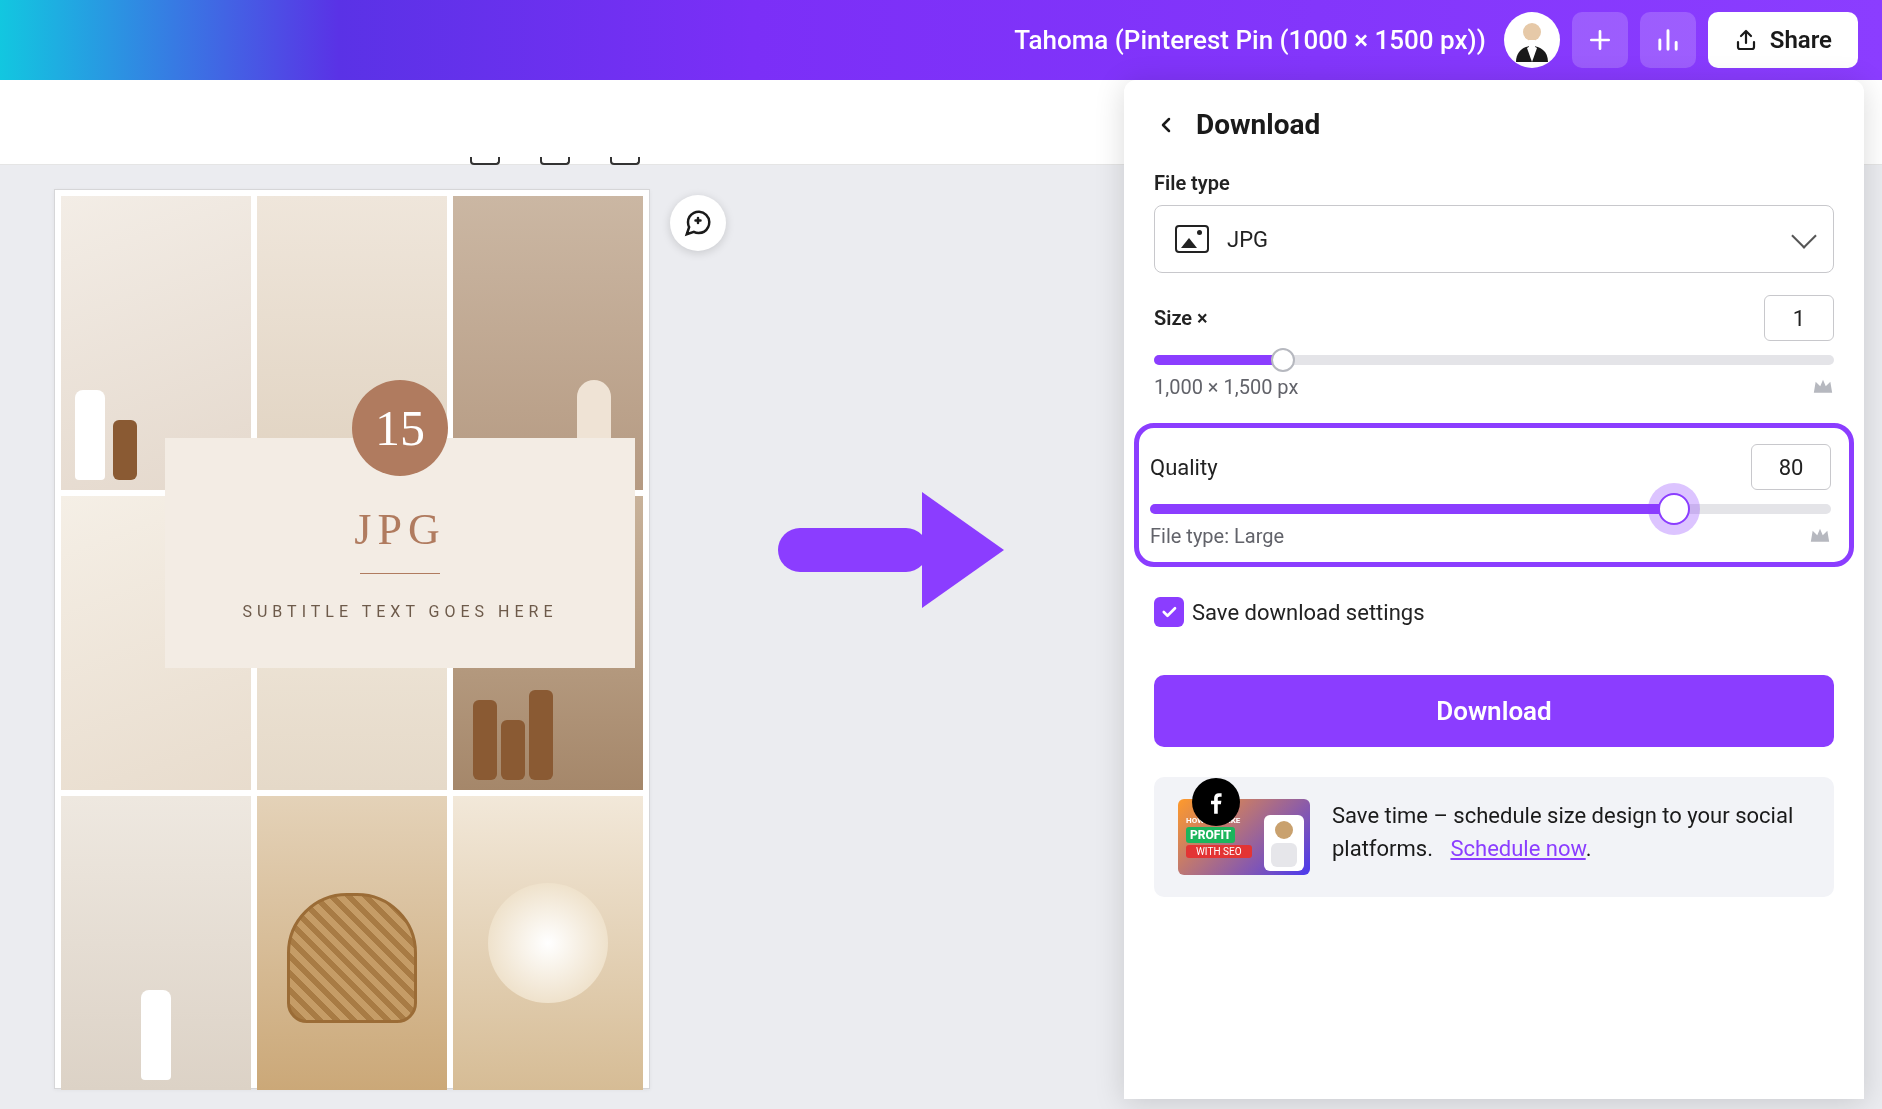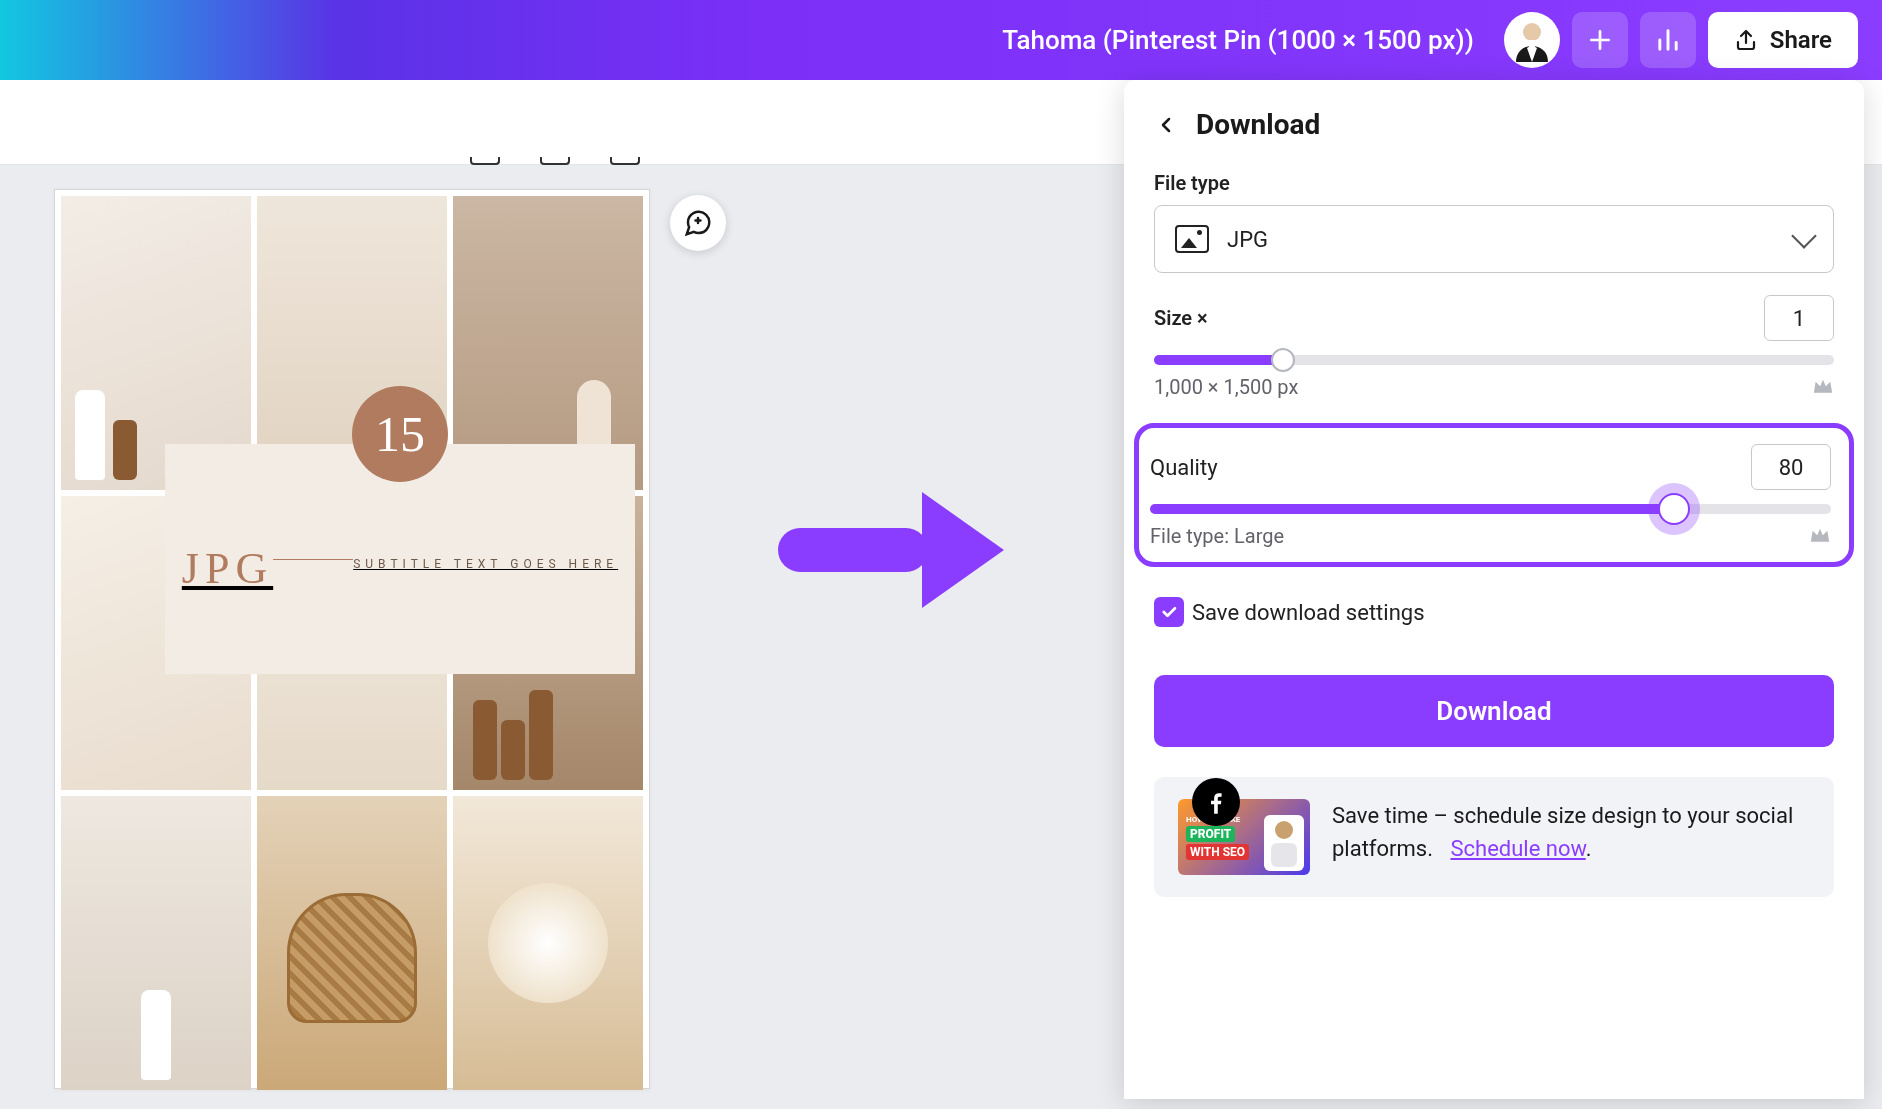--- a/index.html
+++ b/index.html
@@ -8,21 +8,21 @@
 .header {
   height: 80px;
   background: linear-gradient(90deg, #12c7e0 0%, #5a32e6 18%, #7b2ff7 40%, #8b3dff 100%);
   display: flex;
   align-items: center;
   justify-content: flex-end;
   padding: 0 24px;
   gap: 12px;
   color: #fff;
 }
-.header-title { font-size: 26px; font-weight: 500; margin-right: 18px; }
+.header-title { font-size: 26px; font-weight: 500; margin-right: 6px; }
 .avatar {
   width: 56px; height: 56px; border-radius: 50%; background: #fff;
   display: flex; align-items: center; justify-content: center; position: relative;
 }
 .avatar svg { width: 44px; height: 44px; }
 .header-btn {
   width: 56px; height: 56px; border-radius: 10px; display: flex; align-items: center; justify-content: center;
   color: #fff;
 }
 .header-btn.plus { background: rgba(255,255,255,0.18); }
@@ -62,32 +62,32 @@
 
 
 .bottle { position:absolute; bottom:10px; left:14px; width:30px; height:90px; background:#fff; border-radius:8px 8px 4px 4px; }
 .amber  { background:#8a5a33; width:24px; height:60px; border-radius:6px; position:absolute; bottom:10px; left:52px; }
 .vase   { position:absolute; bottom:20px; right:32px; width:34px; height:90px; background:#efe3d5; border-radius:20px; }
 .candle { position:absolute; left:50%; top:50%; transform:translate(-50%,-50%); width:120px; height:120px; border-radius:60px; background:radial-gradient(circle,#fff 0%,#efe2cc 70%); }
 .basket { position:absolute; left:50%; top:55%; transform:translate(-50%,-50%); width:130px; height:130px; border-radius:60px 60px 20px 20px;
   background: repeating-linear-gradient(45deg,#c59c66 0 6px,#a87b44 6px 12px); border:3px solid #9b6c36;}
 
 .overlay-card {
-  position: absolute; left: 110px; top: 254px; width: 470px; height: 230px;
-  background: #f3ece4; display: flex; flex-direction: row; align-items: center; justify-content: center; text-decoration: underline;
+  position: absolute; left: 110px; top: 248px; width: 470px; height: 230px;
+  background: #f3ece4; display: flex; flex-direction: column; align-items: center; justify-content: center;
 }
 .badge {
   position: absolute; top: -58px; left: 50%; transform: translateX(-50%);
   width: 96px; height: 96px; border-radius: 50%; background: #b07b5f;
   display: flex; align-items: center; justify-content: center;
   color: #fff; font-size: 50px; font-family: Georgia, serif;
 }
 .overlay-title { font-family: Georgia, serif; color:#b07b5f; font-size:44px; letter-spacing:6px; margin-top:18px; }
 .overlay-divider { width: 80px; height:1px; background:#b07b5f; margin:18px 0; }
-.overlay-sub { color:#6d5a4a; font-size:12px; letter-spacing:5px;margin-top:10px; }
+.overlay-sub { color:#6d5a4a; font-size:16px; letter-spacing:5px;margin-top:10px; }
 
 .comment-fab {
   position:absolute; left: 670px; top: 30px; width:56px; height:56px; border-radius:50%;
   background:#fff; box-shadow:0 2px 10px rgba(0,0,0,0.15);
   display:flex; align-items:center; justify-content:center;
 }
 .comment-fab svg { width:30px; height:30px; }
 
 .arrow {
   position:absolute; left: 778px; top: 340px; width:240px; height:90px;
@@ -165,21 +165,21 @@
 }
 
 .promo {
   margin-top:30px; background:#f2f3f7; border-radius:10px; padding:22px 24px;
   display:flex; gap:22px; align-items:flex-start;
 }
 .promo-thumb { width:132px; height:76px; border-radius:6px; background:linear-gradient(135deg,#ff9a2b,#4b39ef);
   position:relative; flex:0 0 auto; display:flex; flex-direction:column; justify-content:center; padding-left:8px;}
 .promo-thumb .t1{font-size:8px;color:#fff;font-weight:700;}
 .promo-thumb .t2{font-size:12px;color:#fff;font-weight:800;background:#1cb55c;width:fit-content;padding:1px 4px;border-radius:3px;margin:2px 0;}
-.promo-thumb .t3{font-size:12px;color:#fff;font-weight:700;background:#e33434;width:fit-content;padding:1px 4px;border-radius:3px;}
+.promo-thumb .t3{font-size:10px;color:#fff;font-weight:400;background:#e33434;width:fit-content;padding:1px 10px;border-radius:3px;}
 .promo-thumb .person{position:absolute;right:6px;bottom:4px;width:40px;height:56px;border-radius:6px;background:#fff;}
 .promo-thumb .person::after{content:"";position:absolute;top:6px;left:50%;transform:translateX(-50%);width:18px;height:18px;border-radius:50%;background:#c9a16e;}
 .promo-thumb .person::before{content:"";position:absolute;bottom:4px;left:50%;transform:translateX(-50%);width:26px;height:24px;border-radius:6px;background:#e6e6ea;}
 .fb-badge{position:absolute; left: 1192px; top: 778px; width:48px;height:48px;border-radius:50%;background:#000;
   display:flex;align-items:center;justify-content:center;}
   
 .promo-text { font-size:22px; color:#1a1a1a; line-height:1.5; }
 .promo-text a { color:#8b3dff; text-decoration:underline;margin-left:12px; }
 
 

